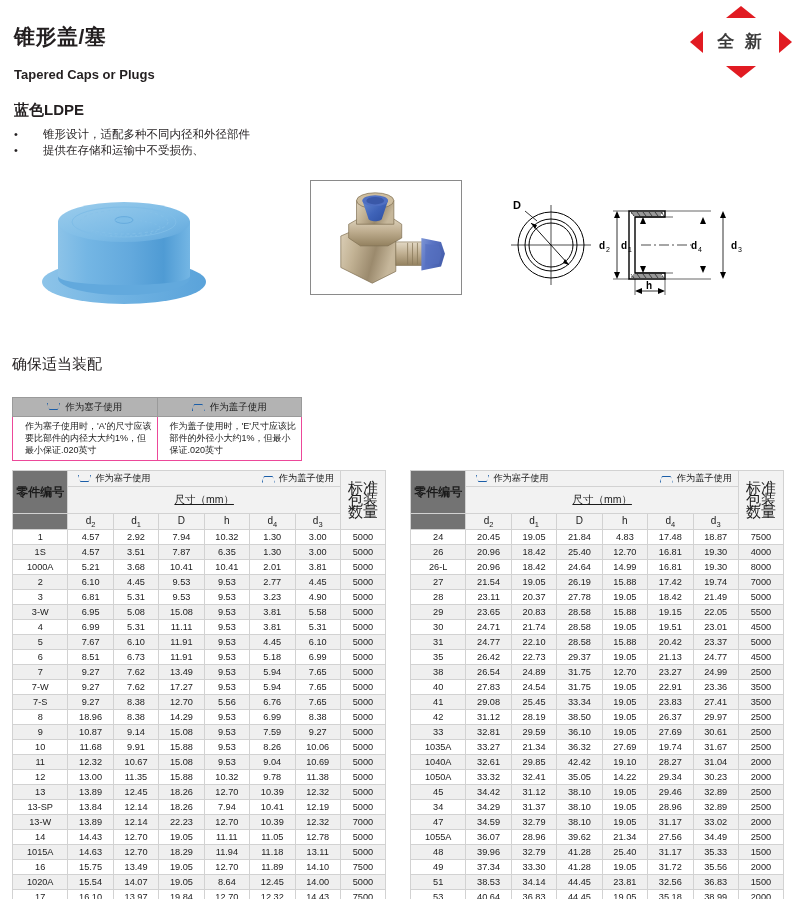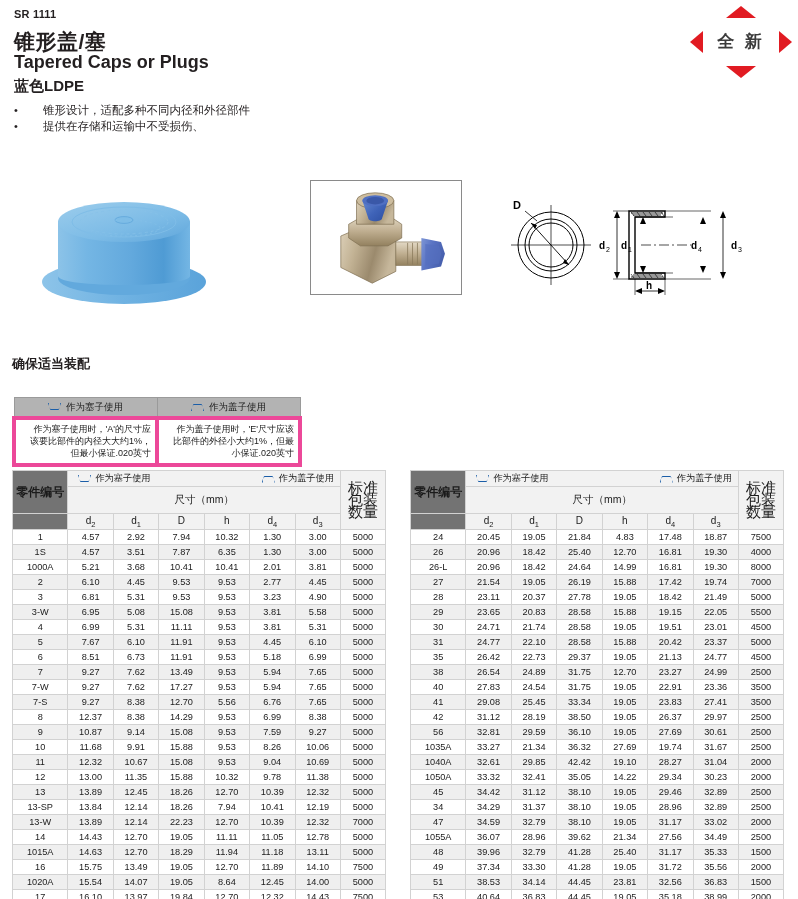--- a/index.html
+++ b/index.html
@@ -27,34 +27,34 @@
     font-size: 11px;
     font-weight: bold;
     letter-spacing: 0.2px;
     line-height: 13px;
     color: #231f20;
   }
   #title-cn {
     font-size: 21px;
     font-weight: bold;
     line-height: 25px;
-    margin-top: 8px;
+    margin-top: 16px;
     letter-spacing: 0.5px;
   }
   #title-en {
-    font-size: 18px;
+    font-size: 13px;
     font-weight: bold;
     line-height: 15px;
-    margin-top: 1px;
+    margin-top: 18px;
   }
   #material {
     font-size: 15px;
     font-weight: bold;
     line-height: 19px;
-    margin-top: 6px;
+    margin-top: 18px;
   }
   #bullets {
     margin-top: 7px;
   }
   .bullet-row {
     display: flex;
     align-items: flex-start;
     font-size: 11.5px;
     line-height: 16px;
   }
@@ -141,47 +141,47 @@
     top: 183px;
     width: 290px;
     height: 120px;
   }
 
   
   #fit-heading {
     position: absolute;
     left: 12px;
     top: 356px;
-    font-size: 13px;
-    font-weight: bold;
+    font-size: 15px;
+    font-weight: normal;
     line-height: 16px;
   }
   #fit-table {
     position: absolute;
     left: 12px;
     top: 397px;
     width: 290px;
     border-collapse: collapse;
     table-layout: fixed;
   }
   #fit-table th {
     background: #b3b3b3;
     border: 1px solid #9a9a9a;
     height: 18px;
     font-size: 9.5px;
     font-weight: normal;
     color: #1b1b1b;
     padding: 0;
   }
   #fit-table td {
-    border: 4px solid #ec4899;
+    border: 1px solid #ec4899;
     background: #ffffff;
     font-size: 9px;
     line-height: 12px;
-    text-align: right;
+    text-align: left;
     padding: 3px 4px 4px 12px;
     vertical-align: top;
     color: #1b1b1b;
   }
   .fit-head-inner {
     display: flex;
     align-items: center;
     justify-content: center;
     gap: 5px;
   }
@@ -249,20 +249,21 @@
     background: #737373;
     font-size: 12px;
     font-weight: bold;
     vertical-align: middle;
   }
   .hdr-dims {
     background: #f2f2f2;
     height: 26px;
     font-size: 10.5px;
     font-weight: normal;
+    text-decoration: underline;
   }
   .hdr-pack {
     background: #f2f2f2;
     font-size: 15px;
     font-weight: normal;
     line-height: 12px;
     vertical-align: middle;
   }
   .hdr-sym {
     background: #f2f2f2;
@@ -275,21 +276,20 @@
   table.data-table tbody td { height: 14px; background: #ffffff; }
   table.data-table tbody tr.alt td { background: #efefef; }
   .col-part  { width: 15.0%; }
   .col-num   { width: 12.3%; }
   .col-pack  { width: 12.2%; }
 </style>
 </head>
 <body>
 
 <div id="header">
-  <div id="sku">SR 1111</div>
   <div id="title-cn">锥形盖/塞</div>
   <div id="title-en">Tapered Caps or Plugs</div>
   <div id="material">蓝色LDPE</div>
 
   <div id="bullets">
     <div class="bullet-row">
       <span class="bullet-dot">•</span>
       <span class="bullet-text">
         <span>锥形设计，适配多种不同内径和外径部件</span>
       </span>
@@ -677,21 +677,21 @@
           <td>9.27</td>
           <td>8.38</td>
           <td>12.70</td>
           <td>5.56</td>
           <td>6.76</td>
           <td>7.65</td>
           <td>5000</td>
         </tr>
         <tr>
           <td>8</td>
-          <td>12.37</td>
+          <td>18.96</td>
           <td>8.38</td>
           <td>14.29</td>
           <td>9.53</td>
           <td>6.99</td>
           <td>8.38</td>
           <td>5000</td>
         </tr>
         <tr class="alt">
           <td>9</td>
           <td>10.87</td>
@@ -986,21 +986,21 @@
           <td>42</td>
           <td>31.12</td>
           <td>28.19</td>
           <td>38.50</td>
           <td>19.05</td>
           <td>26.37</td>
           <td>29.97</td>
           <td>2500</td>
         </tr>
         <tr class="alt">
-          <td>56</td>
+          <td>33</td>
           <td>32.81</td>
           <td>29.59</td>
           <td>36.10</td>
           <td>19.05</td>
           <td>27.69</td>
           <td>30.61</td>
           <td>2500</td>
         </tr>
         <tr>
           <td>1035A</td>

